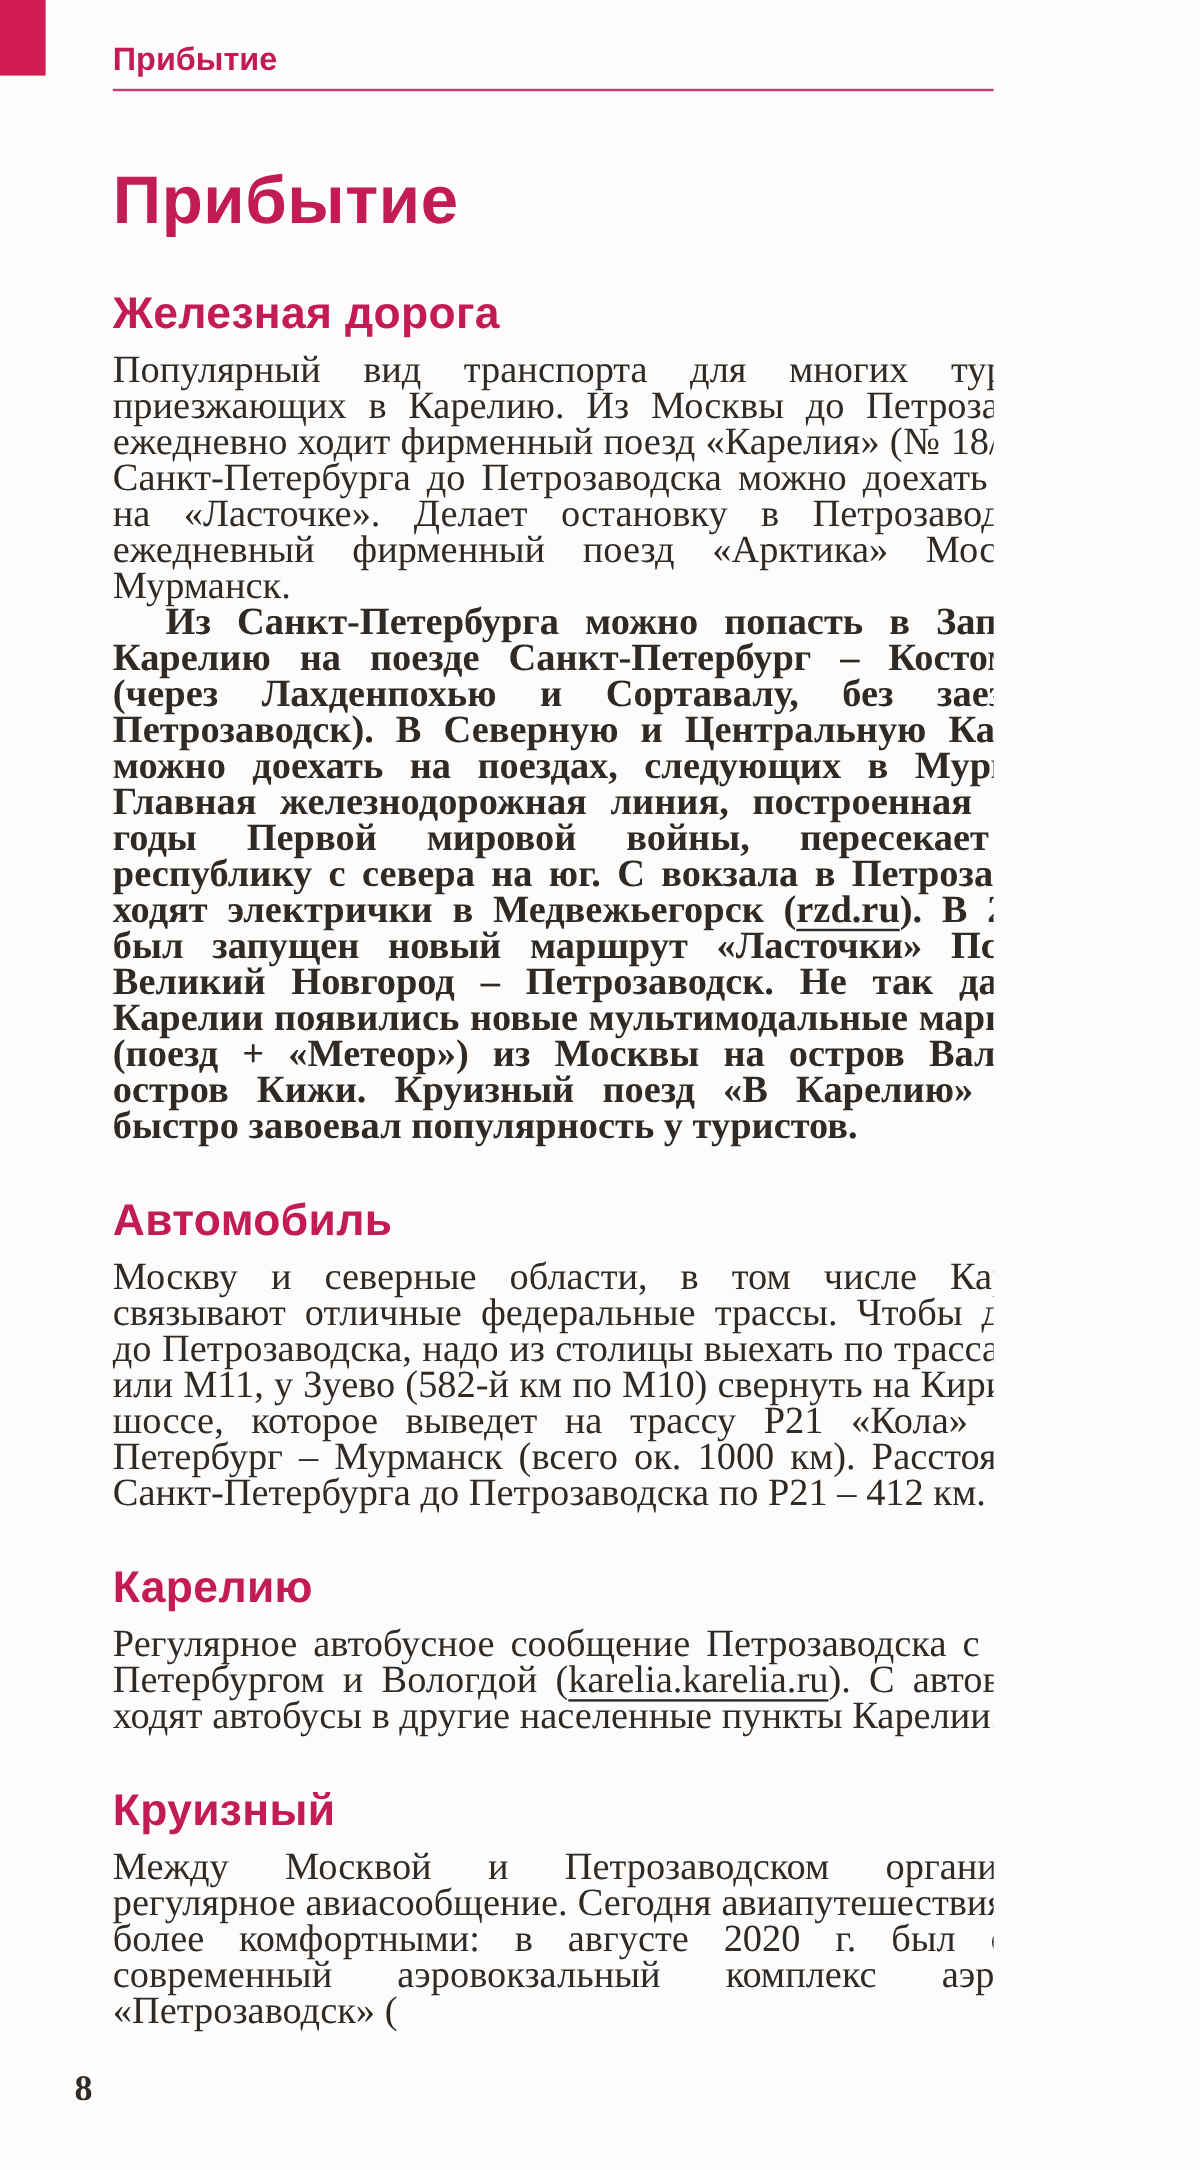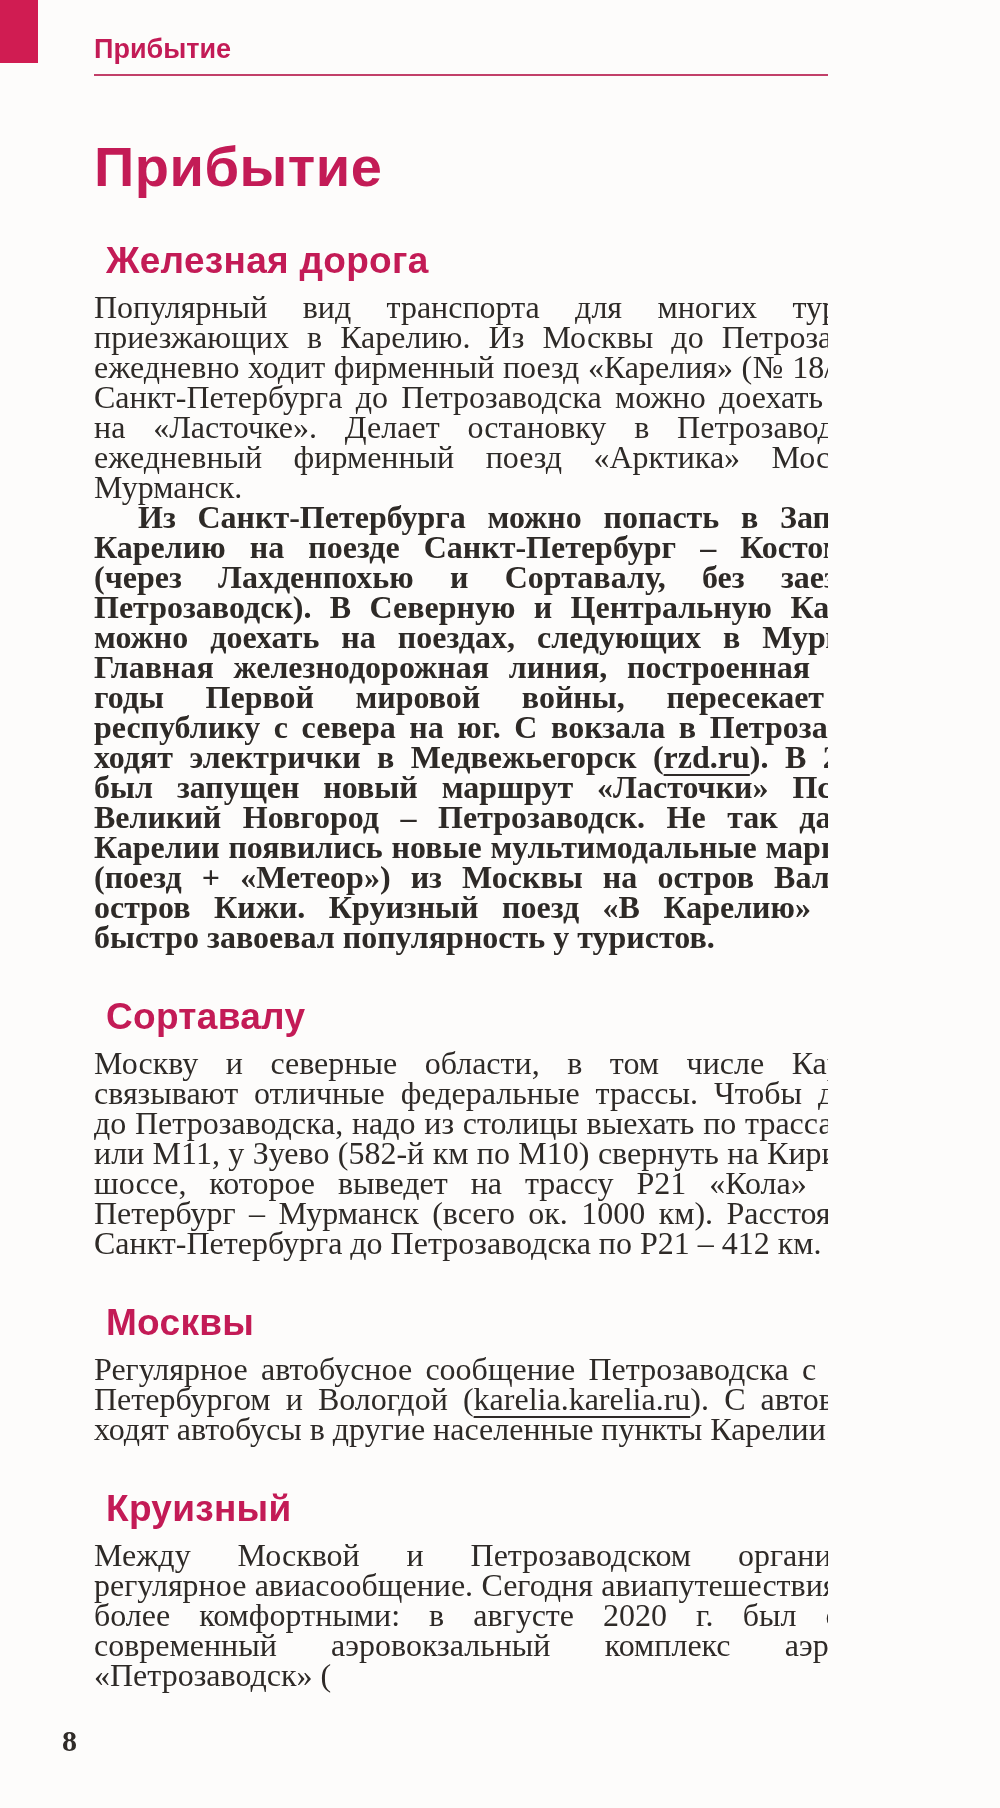--- a/index.html
+++ b/index.html
@@ -46,21 +46,21 @@
   h1.page-title{
     margin:62px 0 0 0;
     font-family:"Liberation Sans", sans-serif;
     font-weight:700;
     font-size:56px;
     line-height:58px;
     color:var(--accent);
     letter-spacing:.5px;
   }
   h2.section-heading{
-    margin:45px 0 11px 12px;
+    margin:45px 0 11px 0;
     font-family:"Liberation Sans", sans-serif;
     font-weight:700;
     font-size:37px;
     line-height:40px;
     color:var(--accent);
     letter-spacing:.3px;
   }
   p.body-par{
     margin:0;
     font-size:32px;
@@ -95,25 +95,25 @@
 
     <h1 class="page-title">Прибытие</h1>
 
     <div>
         <section>
           <h2 class="section-heading">Железная дорога</h2>
           <p class="body-par"><span>Популярный вид транспорта для многих туристов, приезжающих в Карелию. Из Москвы до Петрозаводска ежедневно ходит фирменный поезд «Карелия» (№ 18/19), из Санкт-Петербурга до Петрозаводска можно доехать за 5 ч на «Ласточке». Делает остановку в Петрозаводске и ежедневный фирменный поезд «Арктика» Москва – Мурманск.</span></p>
           <p class="body-par indent"><span>Из Санкт-Петербурга можно попасть в Западную Карелию на поезде Санкт-Петербург – Костомукша (через Лахденпохью и Сортавалу, без заезда в Петрозаводск). В Северную и Центральную Карелию можно доехать на поездах, следующих в Мурманск. Главная железнодорожная линия, построенная еще в годы Первой мировой войны, пересекает всю республику с севера на юг. С вокзала в Петрозаводске ходят электрички в Медвежьегорск (</span><span class="u">rzd.ru</span><span>). В 2019 г. был запущен новый маршрут «Ласточки» Псков – Великий Новгород – Петрозаводск. Не так давно в Карелии появились новые мультимодальные маршруты (поезд + «Метеор») из Москвы на остров Валаам и остров Кижи. Круизный поезд «В Карелию» также быстро завоевал популярность у туристов.</span></p>
         </section>
         <section>
-          <h2 class="section-heading">Сортавалу</h2>
+          <h2 class="section-heading">Автомобиль</h2>
           <p class="body-par"><span>Москву и северные области, в том числе Карелию, связывают отличные федеральные трассы. Чтобы доехать до Петрозаводска, надо из столицы выехать по трассам М10 или М11, у Зуево (582-й км по М10) свернуть на Киришское шоссе, которое выведет на трассу Р21 «Кола» Санкт-Петербург – Мурманск (всего ок. 1000 км). Расстояние от Санкт-Петербурга до Петрозаводска по Р21 – 412 км.</span></p>
         </section>
         <section>
-          <h2 class="section-heading">Москвы</h2>
+          <h2 class="section-heading">Карелию</h2>
           <p class="body-par"><span>Регулярное автобусное сообщение Петрозаводска с Санкт-Петербургом и Вологдой (</span><span class="u">karelia.karelia.ru</span><span>). С автовокзала ходят автобусы в другие населенные пункты Карелии.</span></p>
         </section>
         <section>
           <h2 class="section-heading">Круизный</h2>
           <p class="body-par"><span>Между Москвой и Петрозаводском организовано регулярное авиасообщение. Сегодня авиапутешествия стали более комфортными: в августе 2020 г. был открыт современный аэровокзальный комплекс аэропорта «Петрозаводск» (</span></p>
         </section>
       </div>
   </div>
 
   <div class="pagenum">8</div>

